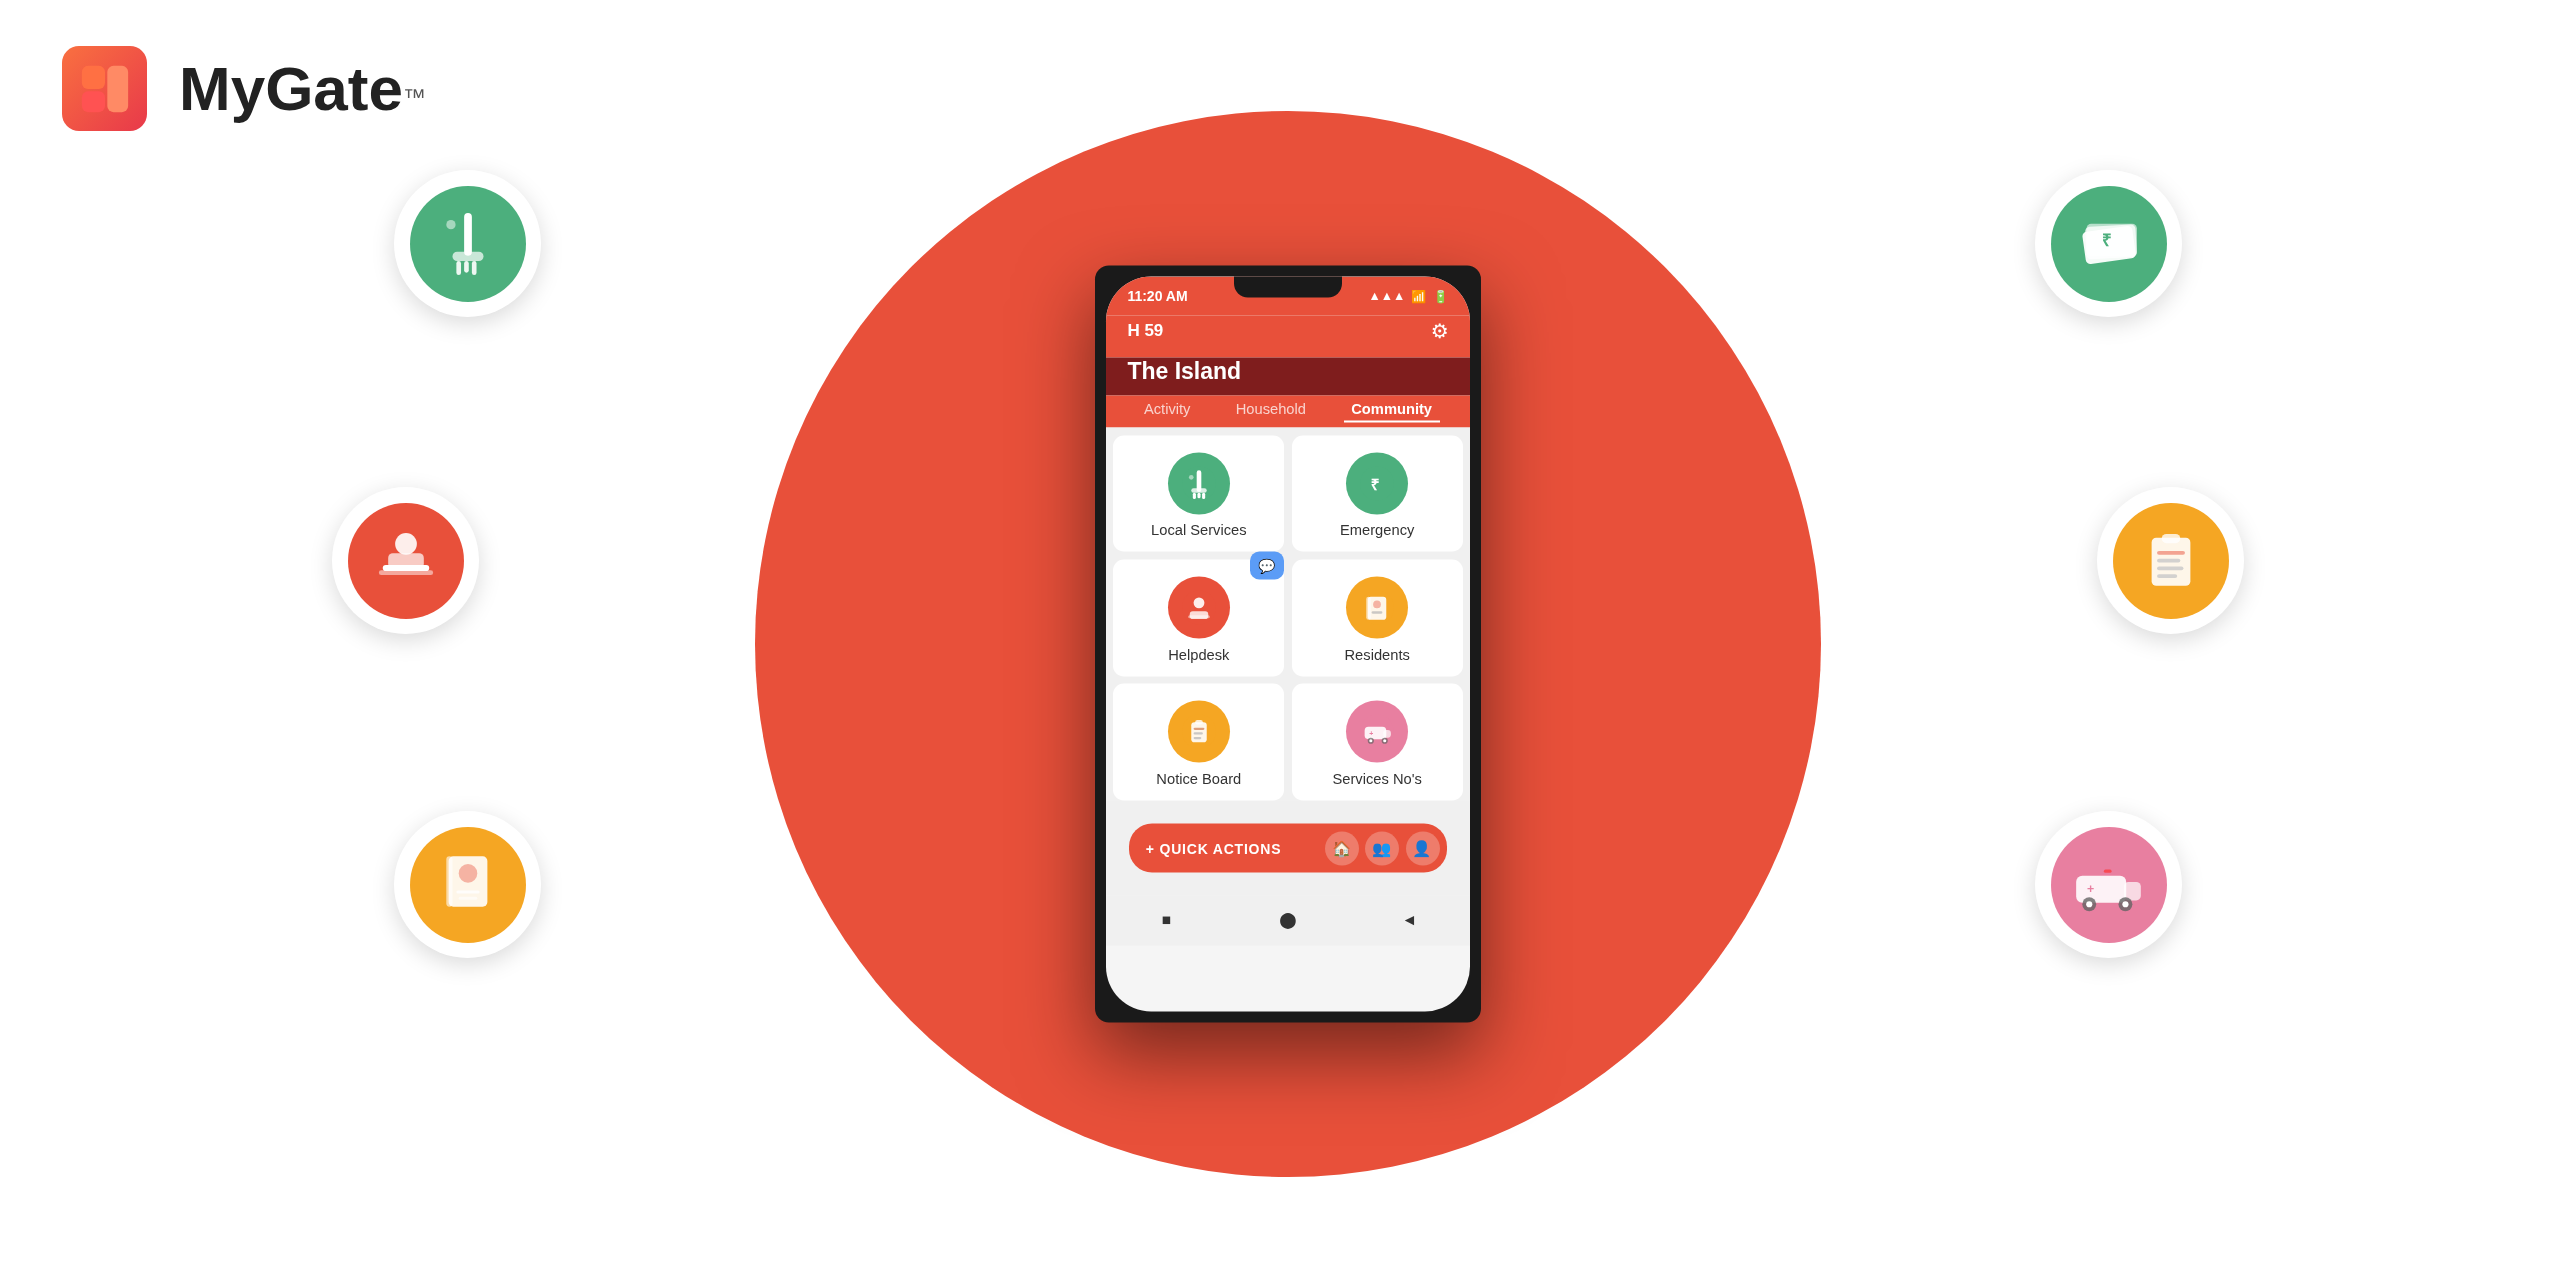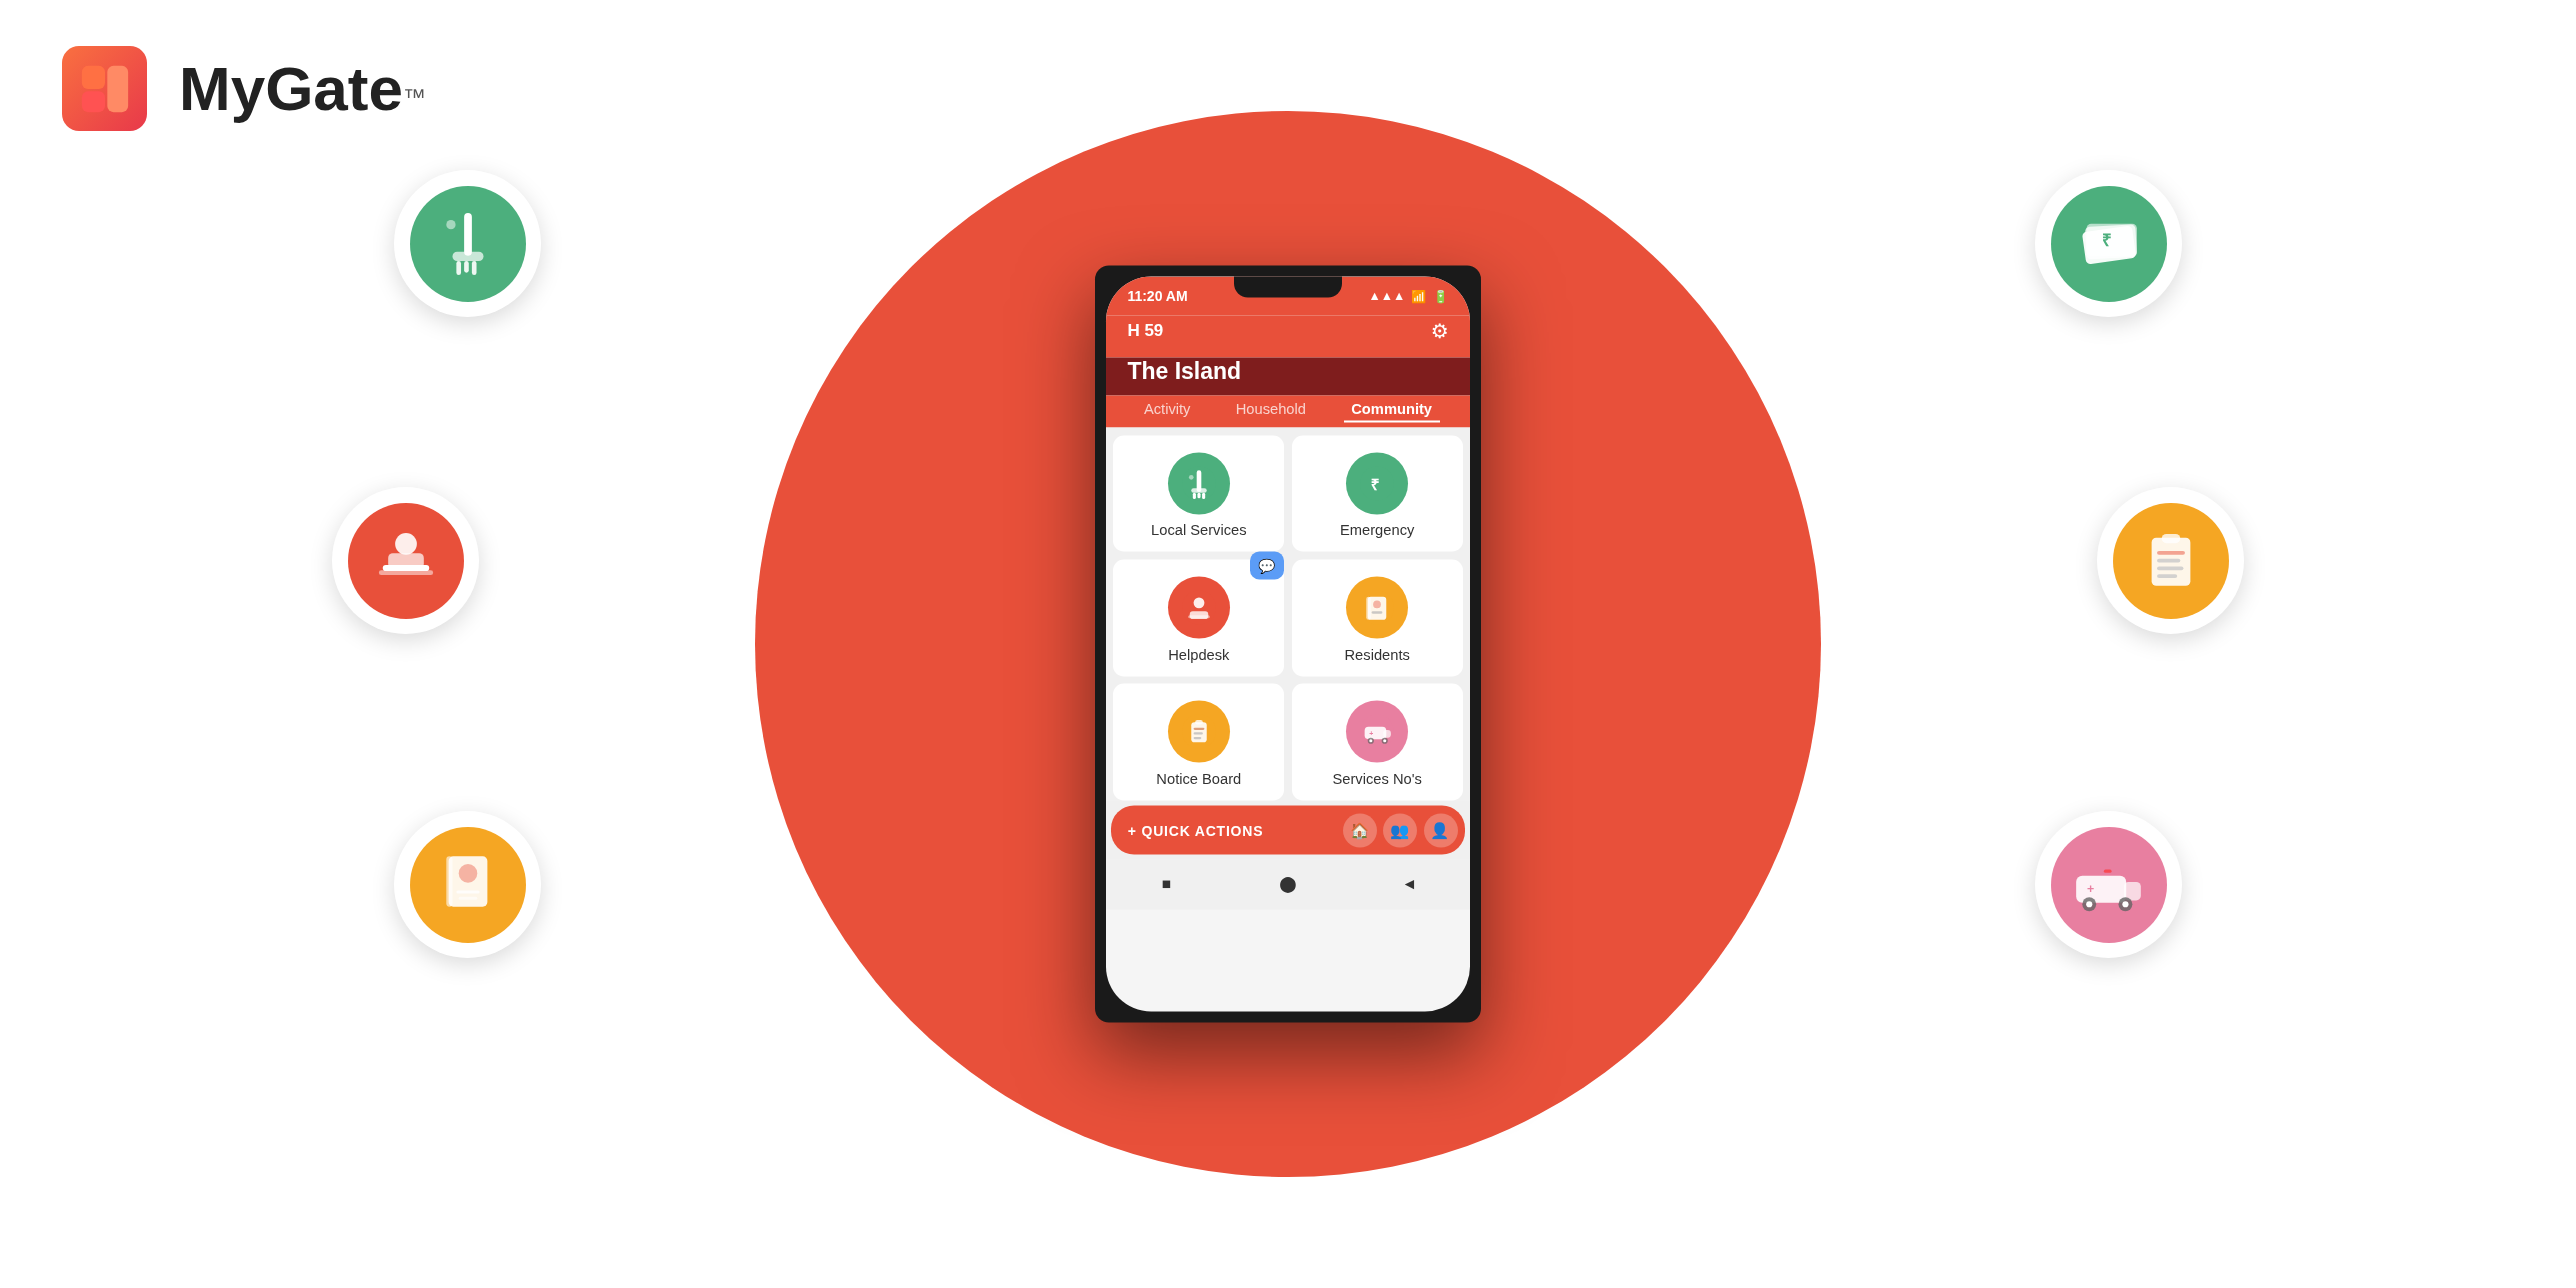--- a/index.html
+++ b/index.html
@@ -222,21 +222,21 @@
       display: flex;
       align-items: center;
       justify-content: center;
       color: white;
       font-size: 14px;
     }
 
     
     .quick-actions {
       background: #f0f0f0;
-      padding: 5px;
+      padding: 23px;
     }
     .qa-bar {
       background: #e8503a;
       border-radius: 23px;
       display: flex;
       align-items: center;
       justify-content: space-between;
       padding: 7.7px 7.7px 7.7px 17px;
     }
     .qa-label {

